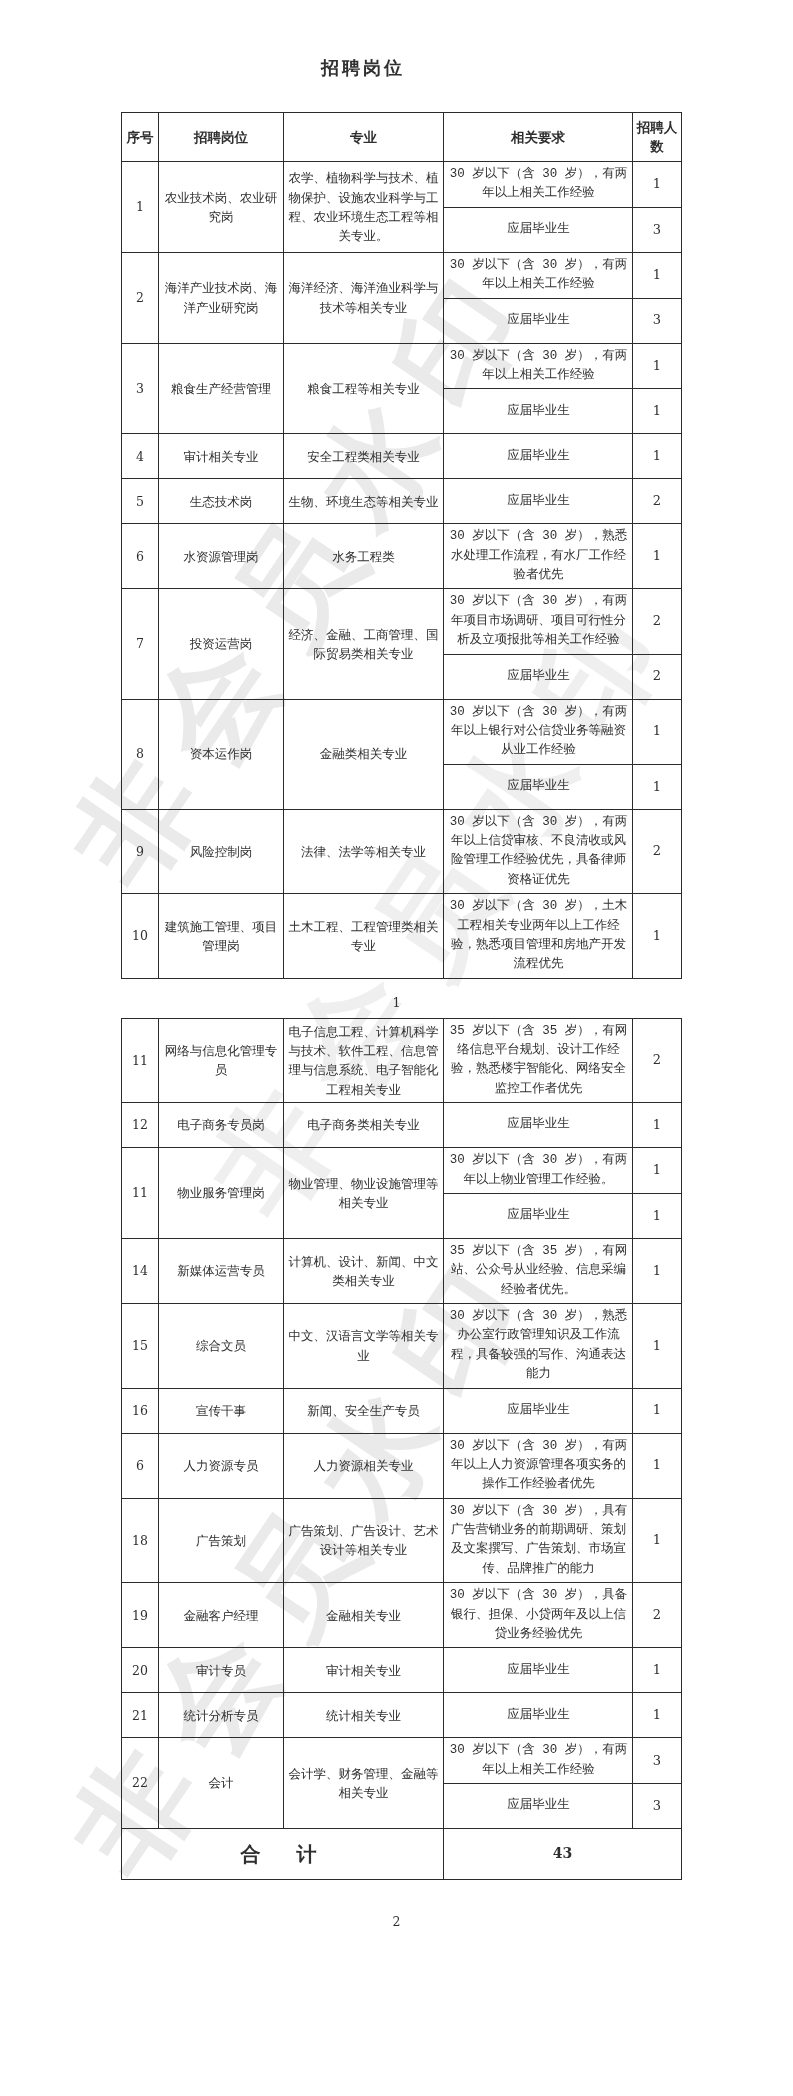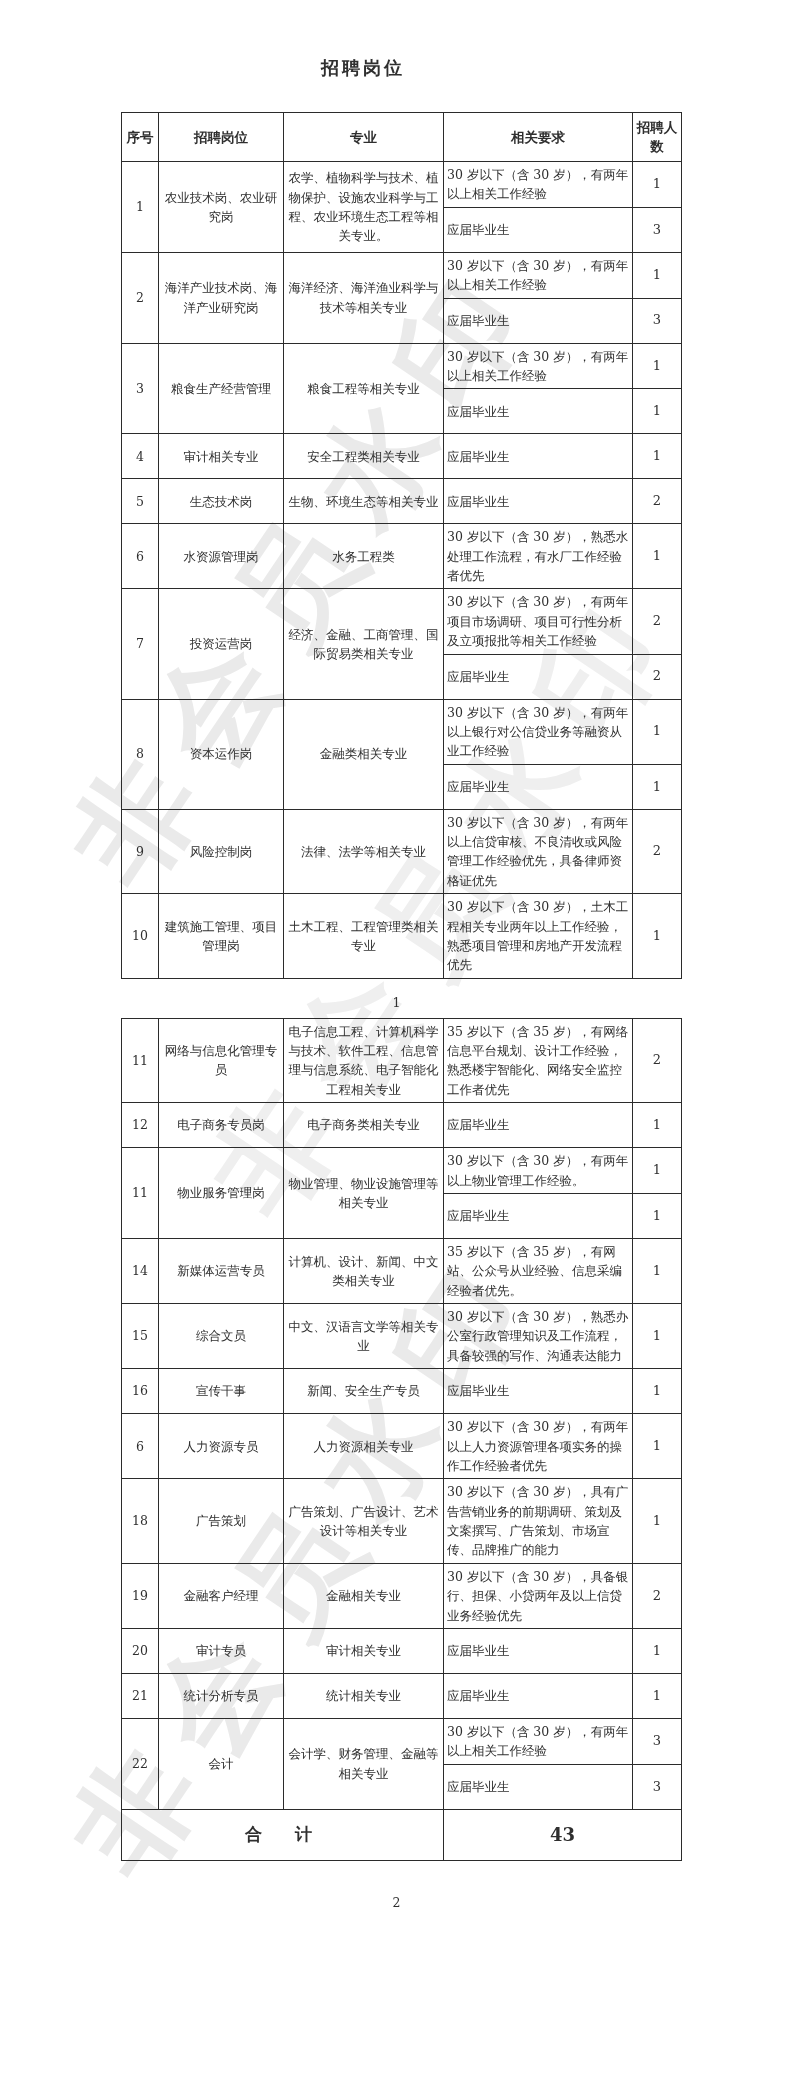--- a/index.html
+++ b/index.html
@@ -44,24 +44,24 @@
     border:1px solid #2b2b2b;
     padding:3px 2px;
     vertical-align:middle;
     text-align:center;
     font-size:12.5px;
     line-height:1.55;
     word-break:break-all;
   }
   table.jobs th{font-size:13.5px;font-weight:bold;height:42px;line-height:1.4;}
   table.jobs td{height:38px;}
-  table.jobs td.req{text-align:left;padding-left:3px;}
+  table.jobs td.req{text-align:center;padding-left:3px;font-family:Liberation Mono, monospace;}
   table.jobs td.cnt{font-size:13px;}
-  table.jobs td.total-label{font-weight:bold;font-size:17px;letter-spacing:8px;height:44px;}
-  table.jobs td.total-value{font-weight:bold;font-size:18px;}
+  table.jobs td.total-label{font-weight:bold;font-size:20px;letter-spacing:8px;height:44px;}
+  table.jobs td.total-value{font-weight:bold;font-size:14px;}
   .pagenum{
     text-align:center;width:793px;
     font-size:12.5px;
     margin-top:16px;margin-bottom:8px;
   }
   .pagenum.second{margin-top:34px;}
   .note{
     width:598px;margin:10px 0 0 97px;
     font-size:13px;line-height:1.7;
     text-indent:2em;

